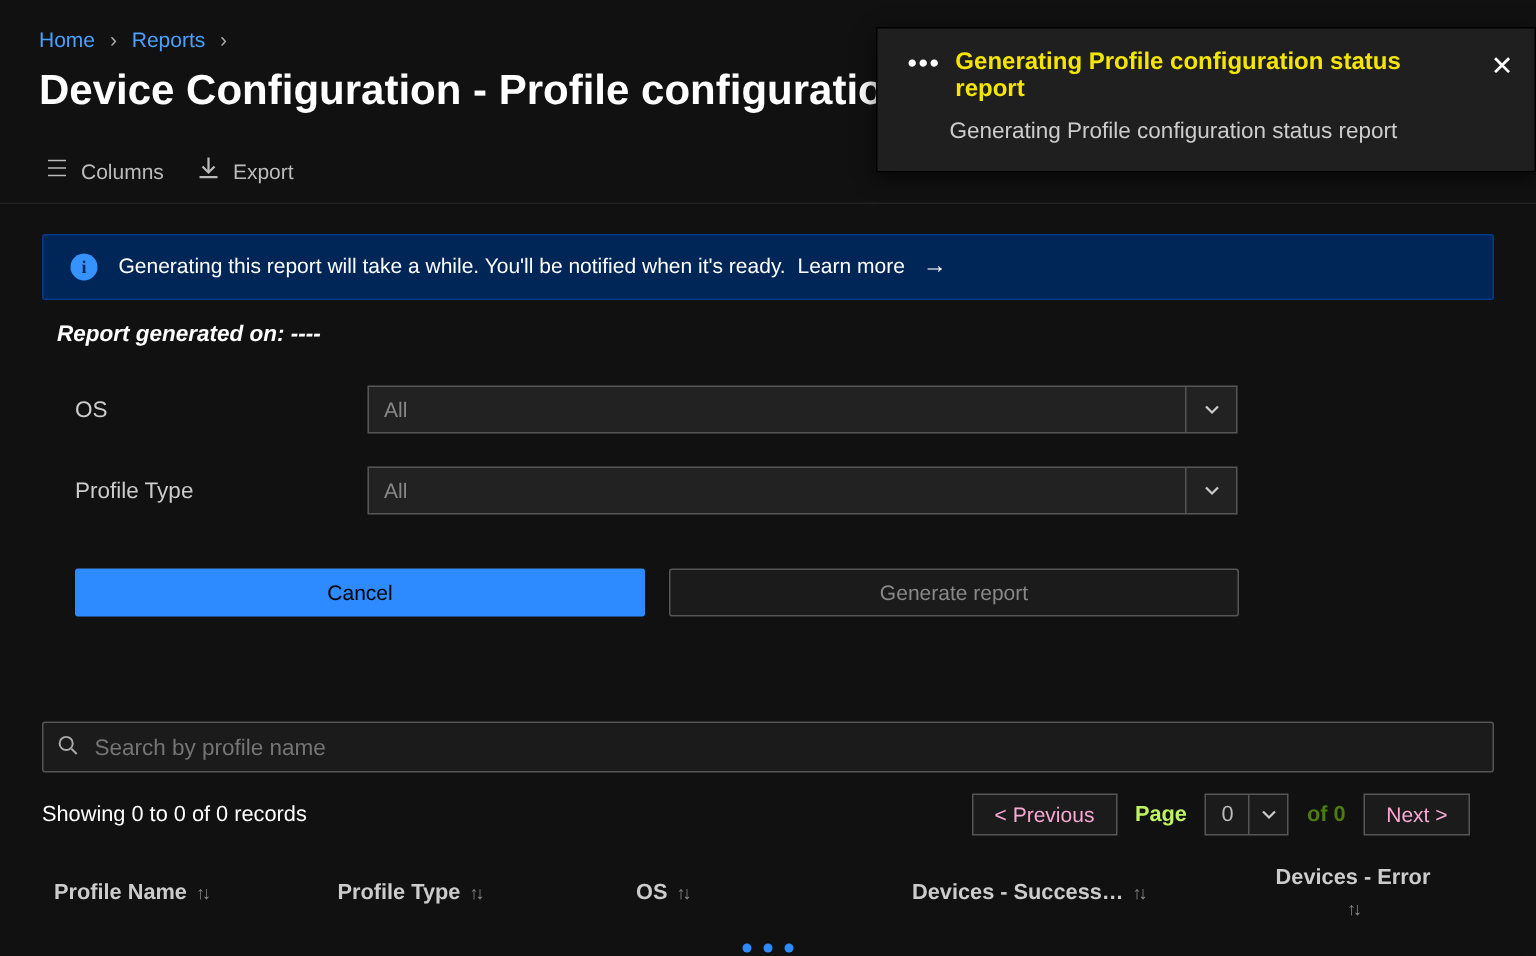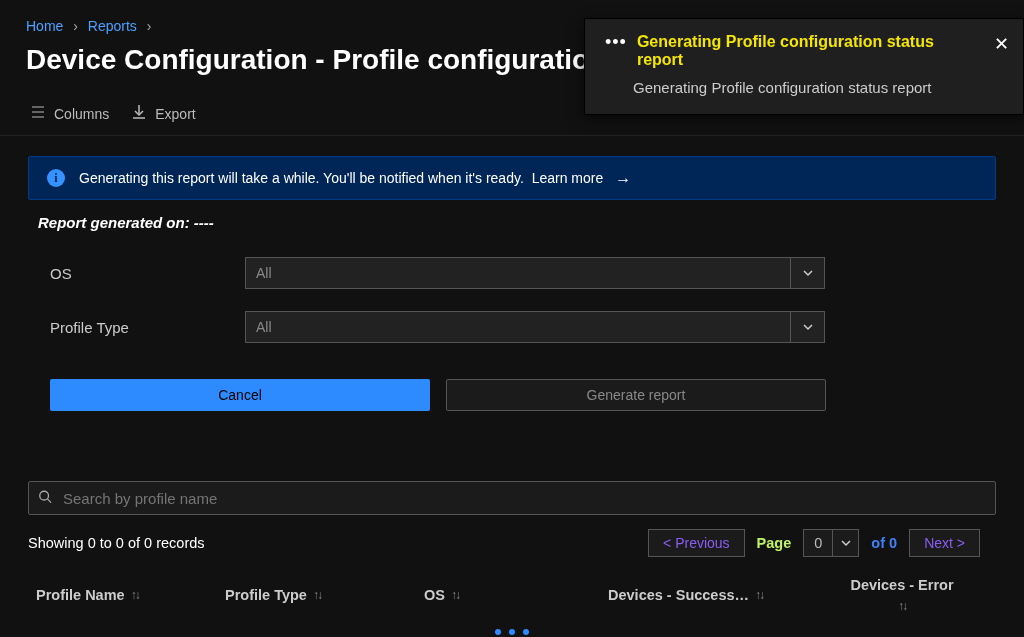--- a/index.html
+++ b/index.html
@@ -174,41 +174,41 @@
   }
   .pagination {
     display: flex;
     align-items: center;
     gap: 12px;
     color: #bbbbbb;
   }
   .pag-btn {
     background: #1b1b1b;
     border: 1px solid #555555;
-    color: #8b5cf6;
+    color: #f9a8d4;
     padding: 5px 14px;
     font-size: 14px;
     cursor: not-allowed;
   }
   .pag-label { color: #bef264; font-weight: 700; }
   .page-select {
     display: inline-flex;
     align-items: center;
     background: #1b1b1b;
     border: 1px solid #555555;
     height: 28px;
   }
   .page-select .val { padding: 0 10px; color: #bbbbbb; }
   .page-select .chev {
     width: 26px; height: 100%;
     display: flex; align-items: center; justify-content: center;
     border-left: 1px solid #555555;
     color: #cccccc;
   }
-  .of-label { color: #3b82f6; font-weight: 600; }
+  .of-label { color: #4d7c0f; font-weight: 600; }
 
   
   .table-header {
     display: flex;
     padding: 6px 28px 0 36px;
     gap: 4px;
     color: #cccccc;
     font-size: 14.5px;
     font-weight: 600;
   }

